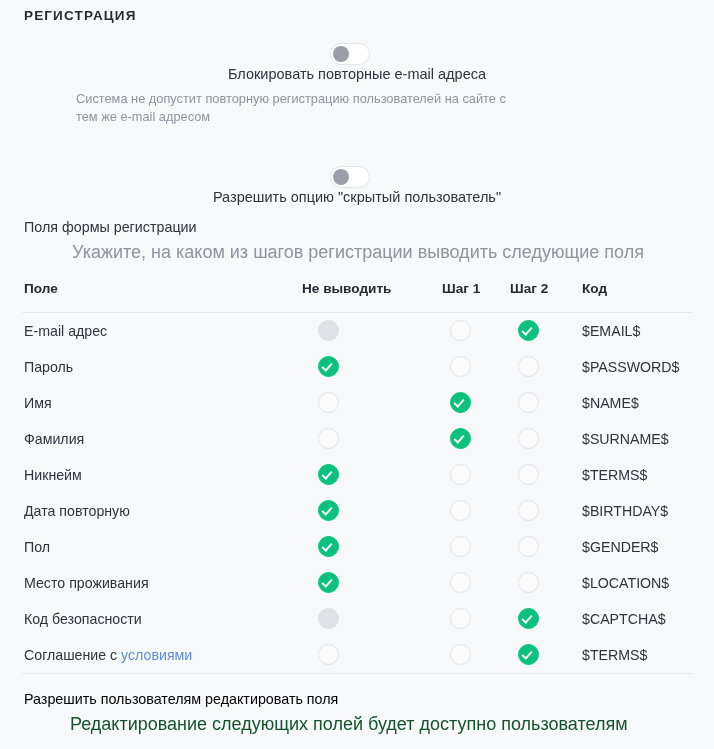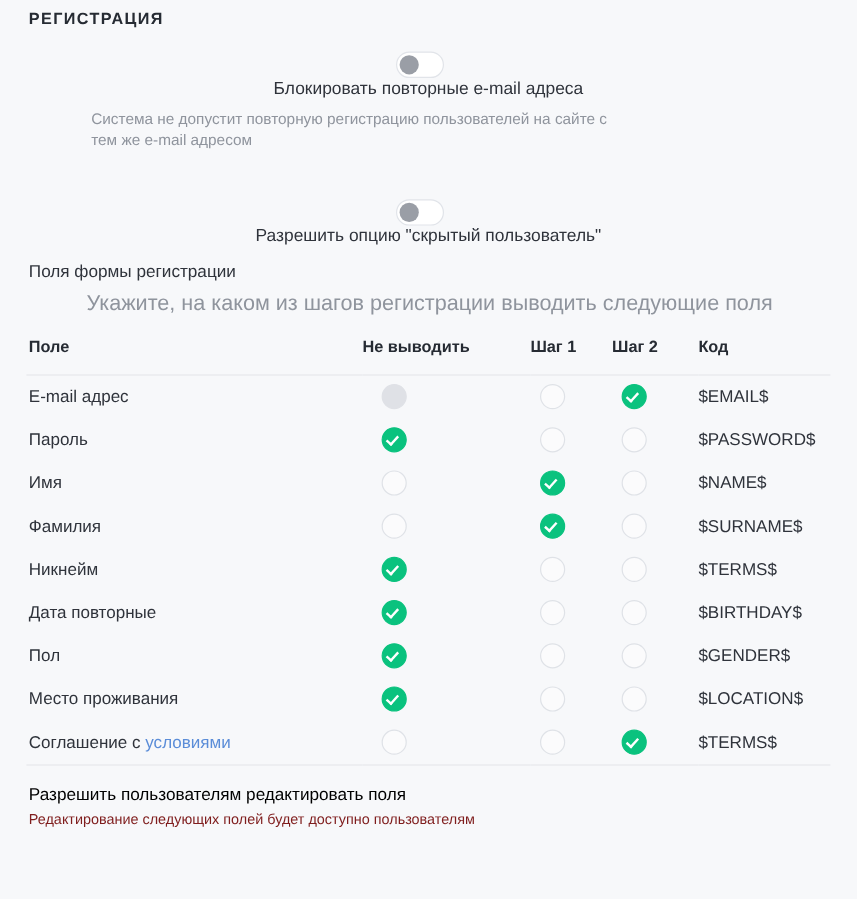--- a/index.html
+++ b/index.html
@@ -182,24 +182,25 @@
   .footer-block {
     margin-top: 17px;
     margin-left: 2px;
   }
   .footer-title {
     font-size: 14.3px;
     color: #000000;
     line-height: 1.25;
   }
   .footer-desc {
-    font-size: 12px;
-    color: #7f1d1d;
+    font-size: 18px;
+    color: #14532d;
     line-height: 1.45;
     margin-top: 2px;
+    margin-left: 46px;
   }
 </style>
 </head>
 <body>
 
 <div class="page">
 
   <h2 class="section-title">РЕГИСТРАЦИЯ</h2>
 
   <div class="toggle-row">
@@ -267,39 +268,46 @@
           <td class="td-code">$SURNAME$</td>
         </tr>
         <tr>
           <td class="td-field"><span>Никнейм</span></td>
           <td class="radio-cell"><span class="radio on off-none"></span></td>
           <td class="radio-cell"><span class="radio off off-step1"></span></td>
           <td class="radio-cell"><span class="radio off off-step2"></span></td>
           <td class="td-code">$TERMS$</td>
         </tr>
         <tr>
-          <td class="td-field"><span>Дата повторные</span></td>
+          <td class="td-field"><span>Дата повторную</span></td>
           <td class="radio-cell"><span class="radio on off-none"></span></td>
           <td class="radio-cell"><span class="radio off off-step1"></span></td>
           <td class="radio-cell"><span class="radio off off-step2"></span></td>
           <td class="td-code">$BIRTHDAY$</td>
         </tr>
         <tr>
           <td class="td-field"><span>Пол</span></td>
           <td class="radio-cell"><span class="radio on off-none"></span></td>
           <td class="radio-cell"><span class="radio off off-step1"></span></td>
           <td class="radio-cell"><span class="radio off off-step2"></span></td>
           <td class="td-code">$GENDER$</td>
         </tr>
         <tr>
           <td class="td-field"><span>Место проживания</span></td>
           <td class="radio-cell"><span class="radio on off-none"></span></td>
           <td class="radio-cell"><span class="radio off off-step1"></span></td>
           <td class="radio-cell"><span class="radio off off-step2"></span></td>
           <td class="td-code">$LOCATION$</td>
+        </tr>
+        <tr>
+          <td class="td-field"><span>Код безопасности</span></td>
+          <td class="radio-cell"><span class="radio disabled off-none"></span></td>
+          <td class="radio-cell"><span class="radio off off-step1"></span></td>
+          <td class="radio-cell"><span class="radio on off-step2"></span></td>
+          <td class="td-code">$CAPTCHA$</td>
         </tr>
         <tr>
           <td class="td-field"><span>Соглашение с </span><span class="link">условиями</span></td>
           <td class="radio-cell"><span class="radio off off-none"></span></td>
           <td class="radio-cell"><span class="radio off off-step1"></span></td>
           <td class="radio-cell"><span class="radio on off-step2"></span></td>
           <td class="td-code">$TERMS$</td>
         </tr>
       </tbody>
   </table>

